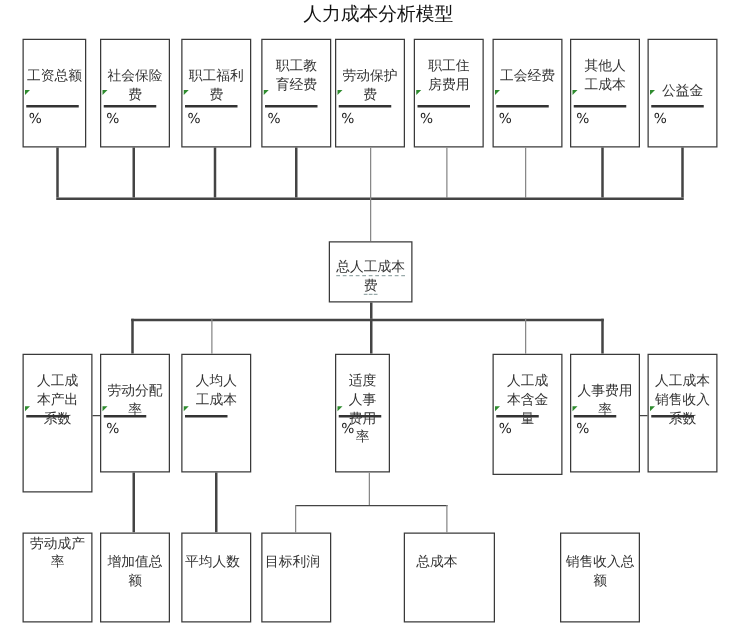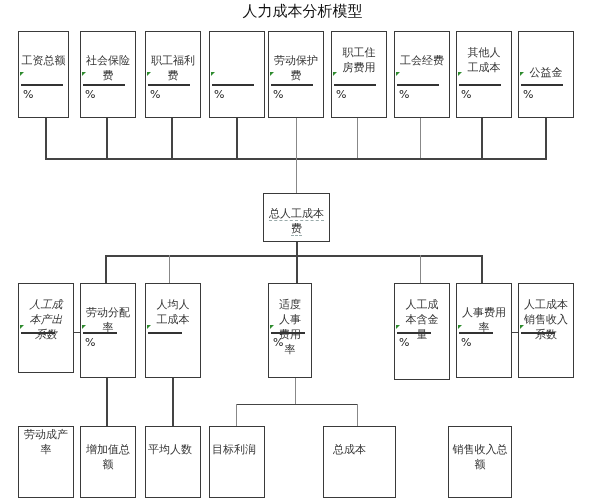--- a/index.html
+++ b/index.html
@@ -33,20 +33,21 @@
   <div class="rule" style="top:52px;width:42px;"></div>
   <div class="pct" style="top:56px;">%</div>
 </div>
 <div class="box" style="left:145px;top:31px;width:56px;height:87px;">
   <div class="label" style="top:21px;">职工福利费</div>
   <div class="mark" style="top:40px;"></div>
   <div class="rule" style="top:52px;width:42px;"></div>
   <div class="pct" style="top:56px;">%</div>
 </div>
 <div class="box" style="left:209px;top:31px;width:56px;height:87px;">
+  <div class="label" style="top:13px;padding:0 10px;">职工教育经费</div>
   <div class="mark" style="top:40px;"></div>
   <div class="rule" style="top:52px;width:42px;"></div>
   <div class="pct" style="top:56px;">%</div>
 </div>
 <div class="box" style="left:268px;top:31px;width:56px;height:87px;">
   <div class="label" style="top:21px;">劳动保护费</div>
   <div class="mark" style="top:40px;"></div>
   <div class="rule" style="top:52px;width:42px;"></div>
   <div class="pct" style="top:56px;">%</div>
 </div>
@@ -94,21 +95,21 @@
 </div>
 
 <div class="line" style="left:296px;top:242px;width:1.5px;height:13px;"></div>
 <div class="line" style="left:105px;top:255px;width:378px;height:1.5px;"></div>
 <div class="line" style="left:105px;top:255px;width:1.5px;height:28px;"></div>
 <div class="line light" style="left:169px;top:255px;width:1px;height:28px;"></div>
 <div class="line" style="left:296px;top:255px;width:1.5px;height:28px;"></div>
 <div class="line light" style="left:420px;top:255px;width:1px;height:28px;"></div>
 <div class="line" style="left:481px;top:255px;width:1.5px;height:28px;"></div>
 
-<div class="box" style="left:18px;top:283px;width:56px;height:90px;font-style:italic;">
+<div class="box" style="left:18px;top:283px;width:56px;height:111px;">
   <div class="label" style="top:13px;padding:0 8px;">人工成本产出系数</div>
   <div class="mark" style="top:41px;"></div>
   <div class="rule" style="top:48px;width:34px;"></div>
 </div>
 <div class="line" style="left:74px;top:332px;width:7px;height:1px;"></div>
 <div class="box" style="left:80px;top:283px;width:56px;height:95px;">
   <div class="label" style="top:21px;">劳动分配率</div>
   <div class="mark" style="top:41px;"></div>
   <div class="rule" style="top:48px;width:34px;"></div>
   <div class="pct" style="top:52px;">%</div>

